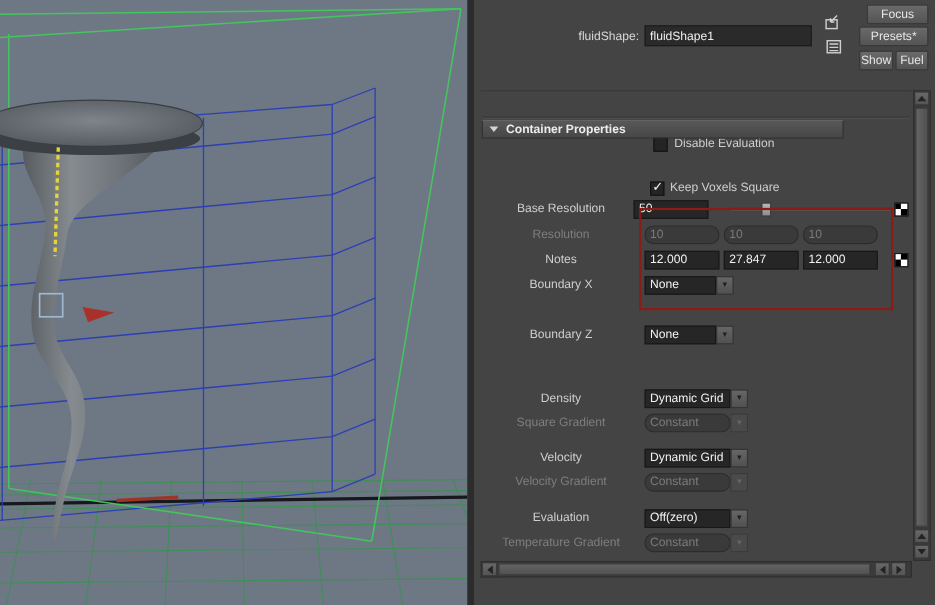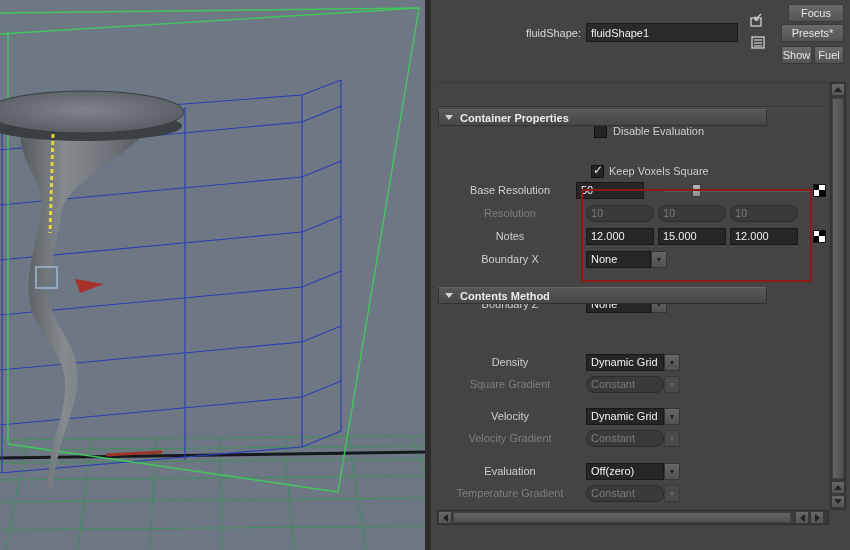--- a/index.html
+++ b/index.html
@@ -217,21 +217,21 @@
     <div class="row dis" style="top:87px">
       <span class="lbl">Resolution</span>
       <span class="field" style="left:149px;width:68px">10</span>
       <span class="field" style="left:221px;width:68px">10</span>
       <span class="field" style="left:293px;width:68px">10</span>
     </div>
 
     <div class="row" style="top:110px">
       <span class="lbl">Notes</span>
       <span class="field" style="left:149px;width:68px">12.000</span>
-      <span class="field" style="left:221px;width:68px">15.000</span>
+      <span class="field" style="left:221px;width:68px">27.847</span>
       <span class="field" style="left:293px;width:68px">12.000</span>
       <span class="mapbtn" style="left:376px">
         <svg width="11" height="11">
             <rect width="11" height="11" fill="#000"></rect>
             <rect width="5" height="5" fill="#fff"></rect>
             <rect x="5" y="5" width="6" height="6" fill="#fff"></rect>
           </svg>
       </span>
     </div>
 
@@ -243,24 +243,20 @@
 
 
     <div class="row" style="top:178px">
       <span class="lbl">Boundary Z</span>
       <span class="field" style="left:149px;width:65px">None</span>
       <span class="dd-btn" style="left:214px">▼</span>
     </div>
 
     <div class="red-annotation" style="left:144px;top:106px;width:231px;height:93px"></div>
 
-    <div class="section" style="top:204px">
-      <span class="tri"></span>
-      <span class="section-title">Contents Method</span>
-    </div>
 
     <div class="row" style="top:236px">
       <span class="lbl">Density</span>
       <span class="field" style="left:149px;width:78px">Dynamic Grid</span>
       <span class="dd-btn" style="left:227px">▼</span>
     </div>
     <div class="row dis" style="top:258px">
       <span class="lbl">Square Gradient</span>
       <span class="field" style="left:149px;width:78px">Constant</span>
       <span class="dd-btn" style="left:227px">▼</span>

